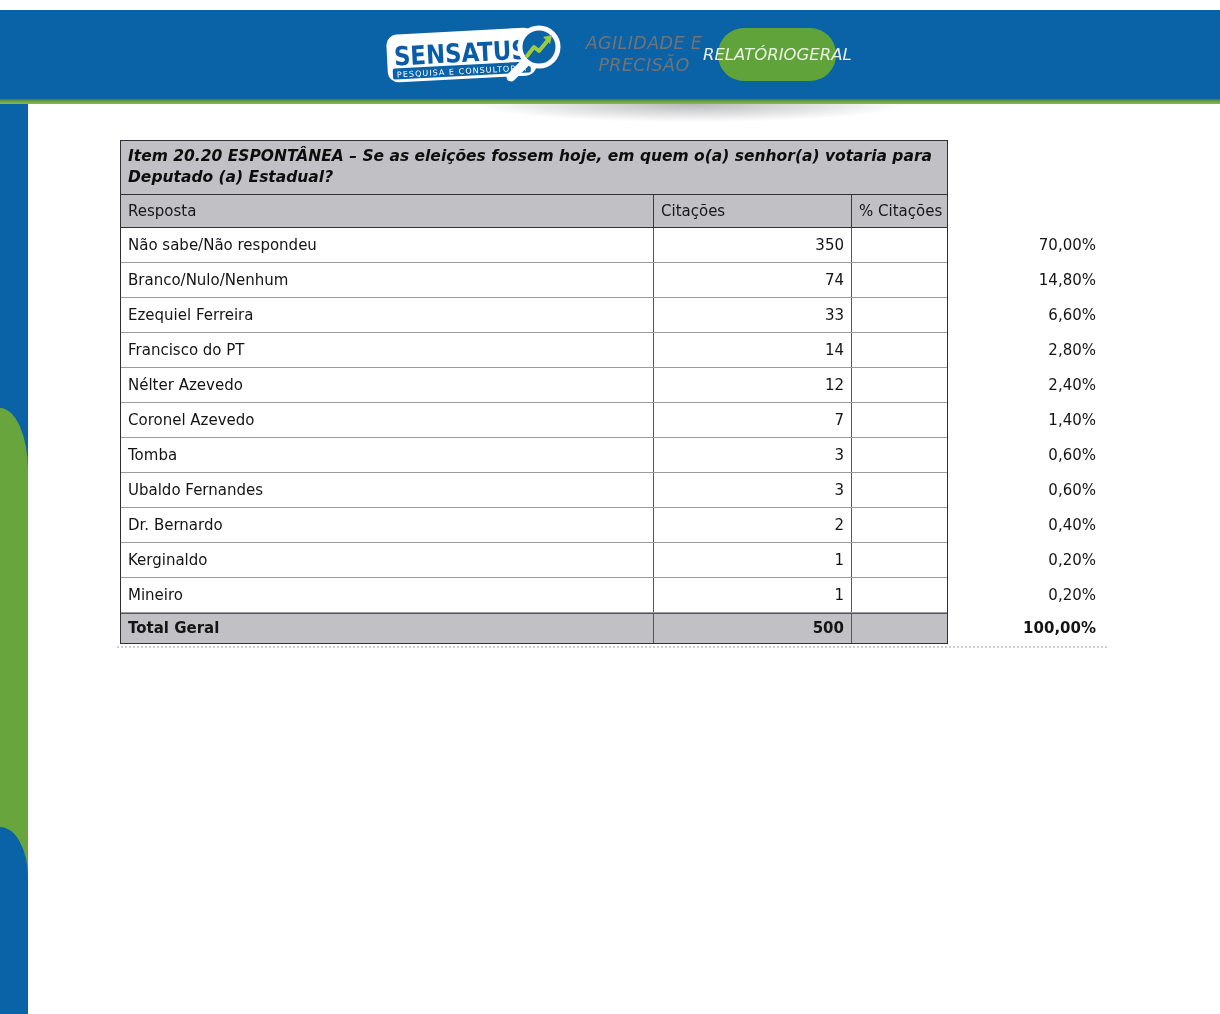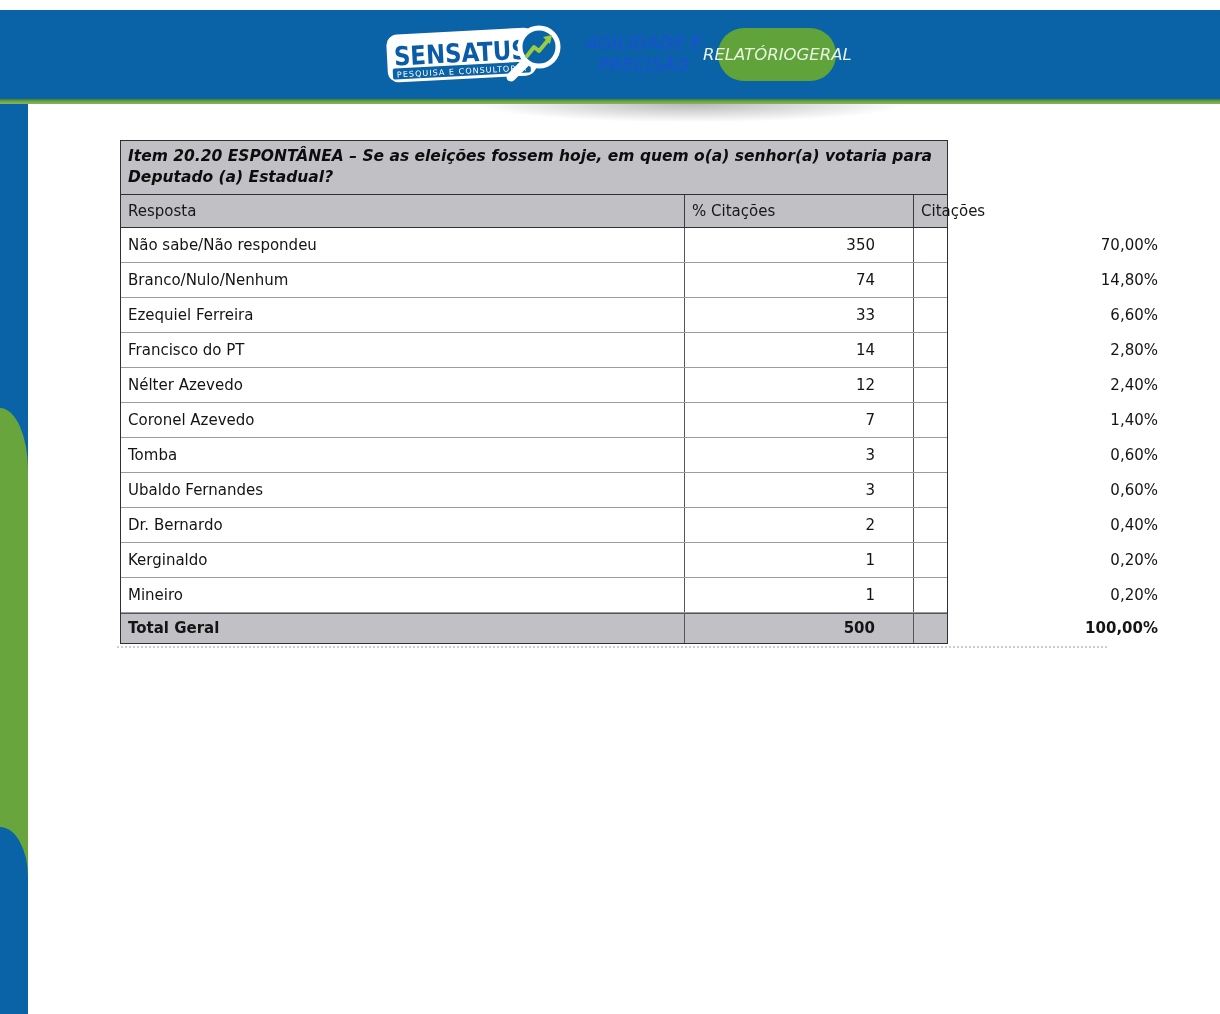--- a/index.html
+++ b/index.html
@@ -19,21 +19,21 @@
   .header-shadow{
     position:absolute;left:400px;top:104px;width:560px;height:26px;
     background:radial-gradient(ellipse 55% 100% at 52% 0%,rgba(70,70,80,0.38),rgba(70,70,80,0) 70%);
     pointer-events:none;
   }
   .header-inner{
     position:absolute;left:0;top:10px;width:1220px;height:89px;
     display:flex;align-items:center;justify-content:center;gap:16px;
   }
   .slogan{
-    color:#1d4ed8;font-style:italic;font-size:17.5px;line-height:1.25;
+    color:#737373;font-style:italic;font-size:17.5px;line-height:1.25;
     text-align:center;letter-spacing:0.4px;
   }
   .badge{
     width:118px;height:53px;border-radius:26px;background:#5fa33a;
     display:flex;flex-direction:row;align-items:center;justify-content:center;
     color:#eaf2e2;font-style:italic;font-size:16.5px;line-height:1.3;
   }
   
   .left-stripe{position:absolute;left:0;top:10px;width:28px;height:1004px;background:#0a62a7;}
   .stripe-green{
@@ -48,21 +48,21 @@
   .doc-table{
     position:absolute;left:120px;top:140px;width:828px;
     border:1px solid #2f3034;box-sizing:border-box;background:#ffffff;
     font-size:15px;
   }
   .t-title{
     background:#c1c0c5;border-bottom:1px solid #2f3034;
     padding:5px 7px 6px 7px;
     font-style:italic;font-weight:bold;font-size:15.5px;line-height:21px;color:#0d0d0d;
   }
-  .t-row{display:grid;grid-template-columns:532px 198px 252px;border-bottom:1px solid #9b9ba1;gap:31px;}
+  .t-row{display:grid;grid-template-columns:532px 198px 252px;border-bottom:1px solid #9b9ba1;}
   .t-cell{box-sizing:border-box;height:34px;line-height:34px;white-space:nowrap;overflow:hidden;padding-left:41px;}
   .t-cell + .t-cell{border-left:1px solid #55565c;}
   .c-label{padding-left:7px;text-align:left;}
   .c-num{padding-right:7px;text-align:right;}
   .t-head{background:#c1c0c5;border-bottom:1px solid #2f3034;}
   .t-head .t-cell{height:32px;line-height:32px;color:#17171a;}
   .t-head .t-cell + .t-cell{border-left:1px solid #3a3b40;}
   .t-total{background:#c1c0c5;border-top:1px solid #55565c;border-bottom:none;font-weight:bold;}
   .t-total .t-cell{height:29px;line-height:29px;}
   .table-shadow{
@@ -109,22 +109,22 @@
     <div>RELATÓRIO</div>
     <div>GERAL</div>
   </div>
 </div>
 
 <div class="doc-table">
   <div class="t-title">Item 20.20 ESPONTÂNEA – Se as eleições fossem hoje, em quem o(a) senhor(a) votaria para Deputado (a) Estadual?</div>
 
   <div class="t-row t-head">
     <div class="t-cell c-label">Resposta</div>
+    <div class="t-cell c-label" style="padding-left:7px">Citações</div>
     <div class="t-cell c-label" style="padding-left:7px">% Citações</div>
-    <div class="t-cell c-label" style="padding-left:7px">Citações</div>
   </div>
 
   <div>
       <div class="t-row">
         <div class="t-cell c-label">Não sabe/Não respondeu</div>
         <div class="t-cell c-num">350</div>
         <div class="t-cell c-num">70,00%</div>
       </div>
       <div class="t-row">
         <div class="t-cell c-label">Branco/Nulo/Nenhum</div>

